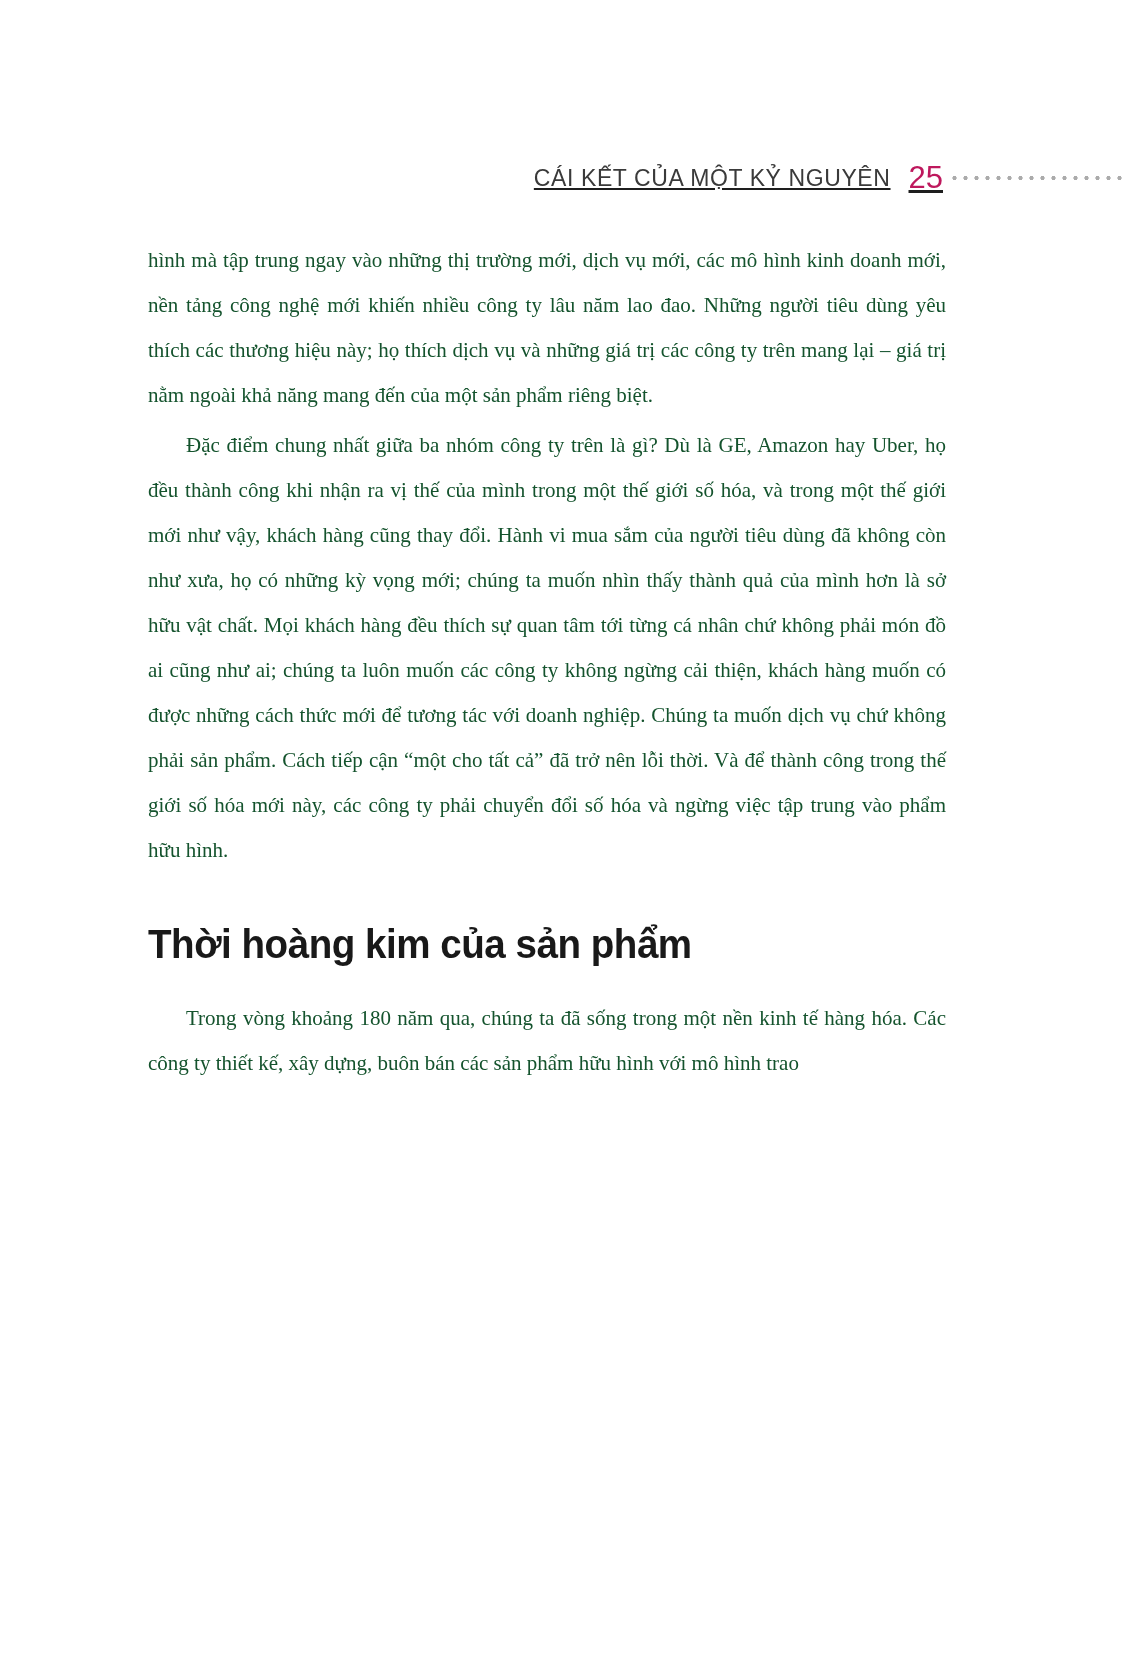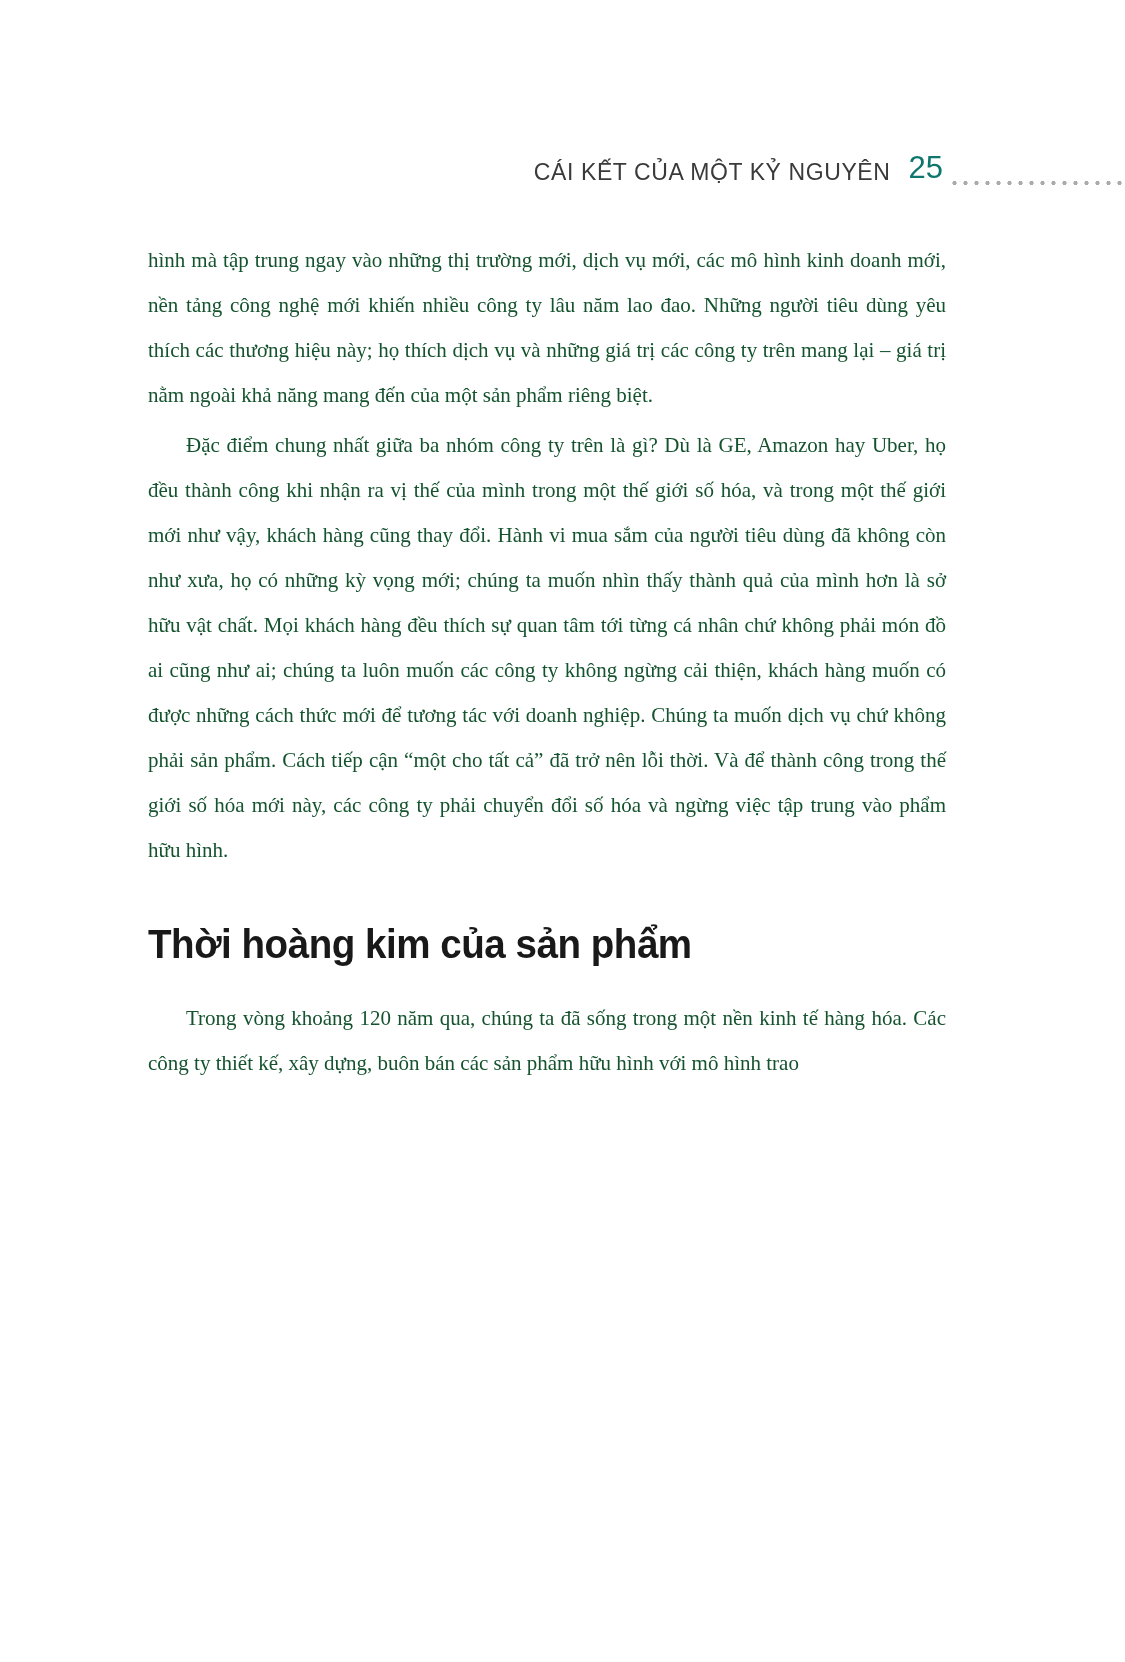--- a/index.html
+++ b/index.html
@@ -8,38 +8,39 @@
     width: 1125px;
     height: 1662px;
     background: #ffffff;
     font-family: "Liberation Serif", serif;
     color: #1e1e1e;
     overflow: hidden;
     margin: 0 auto;
   }
   .page-header {
     position: absolute;
-    top: 150px;
+    top: 160px;
     left: 0;
     right: 0;
     display: flex;
-    align-items: flex-end;
+    align-items: center;
     justify-content: flex-end;
+    text-decoration: underline;
   }
   .running-title {
     font-family: "Liberation Sans", sans-serif;
     font-size: 23px;
     font-weight: 400;
     color: #3a3a3a;
     letter-spacing: 0.6px;
   }
   .page-number {
     font-family: "Liberation Sans", sans-serif;
     font-size: 31px;
-    color: #0f766e;
+    color: #be185d;
     margin-left: 18px;
   }
   .dotted-line {
     width: 176px;
     height: 6px;
     margin-left: 6px;
     margin-bottom: 0px;
     background-image: radial-gradient(circle, #ababab 1.9px, transparent 2.3px);
     background-size: 11px 6px;
     background-position: 0 50%;
@@ -80,16 +81,16 @@
   <header class="page-header">
     <span class="running-title">CÁI KẾT CỦA MỘT KỶ NGUYÊN</span>
     <span class="page-number">25</span>
     <span class="dotted-line"></span>
   </header>
 
   <main class="page-body">
     <p class="body-para">hình mà tập trung ngay vào những thị trường mới, dịch vụ mới, các mô hình kinh doanh mới, nền tảng công nghệ mới khiến nhiều công ty lâu năm lao đao. Những người tiêu dùng yêu thích các thương hiệu này; họ thích dịch vụ và những giá trị các công ty trên mang lại – giá trị nằm ngoài khả năng mang đến của một sản phẩm riêng biệt.</p>
     <p class="body-para indent">Đặc điểm chung nhất giữa ba nhóm công ty trên là gì? Dù là GE, Amazon hay Uber, họ đều thành công khi nhận ra vị thế của mình trong một thế giới số hóa, và trong một thế giới mới như vậy, khách hàng cũng thay đổi. Hành vi mua sắm của người tiêu dùng đã không còn như xưa, họ có những kỳ vọng mới; chúng ta muốn nhìn thấy thành quả của mình hơn là sở hữu vật chất. Mọi khách hàng đều thích sự quan tâm tới từng cá nhân chứ không phải món đồ ai cũng như ai; chúng ta luôn muốn các công ty không ngừng cải thiện, khách hàng muốn có được những cách thức mới để tương tác với doanh nghiệp. Chúng ta muốn dịch vụ chứ không phải sản phẩm. Cách tiếp cận “một cho tất cả” đã trở nên lỗi thời. Và để thành công trong thế giới số hóa mới này, các công ty phải chuyển đổi số hóa và ngừng việc tập trung vào phẩm hữu hình.</p>
     <h2 class="section-heading">Thời hoàng kim của sản phẩm</h2>
-    <p class="body-para indent">Trong vòng khoảng 120 năm qua, chúng ta đã sống trong một nền kinh tế hàng hóa. Các công ty thiết kế, xây dựng, buôn bán các sản phẩm hữu hình với mô hình trao</p>
+    <p class="body-para indent">Trong vòng khoảng 180 năm qua, chúng ta đã sống trong một nền kinh tế hàng hóa. Các công ty thiết kế, xây dựng, buôn bán các sản phẩm hữu hình với mô hình trao</p>
   </main>
 
 </div>
 
 </body></html>

